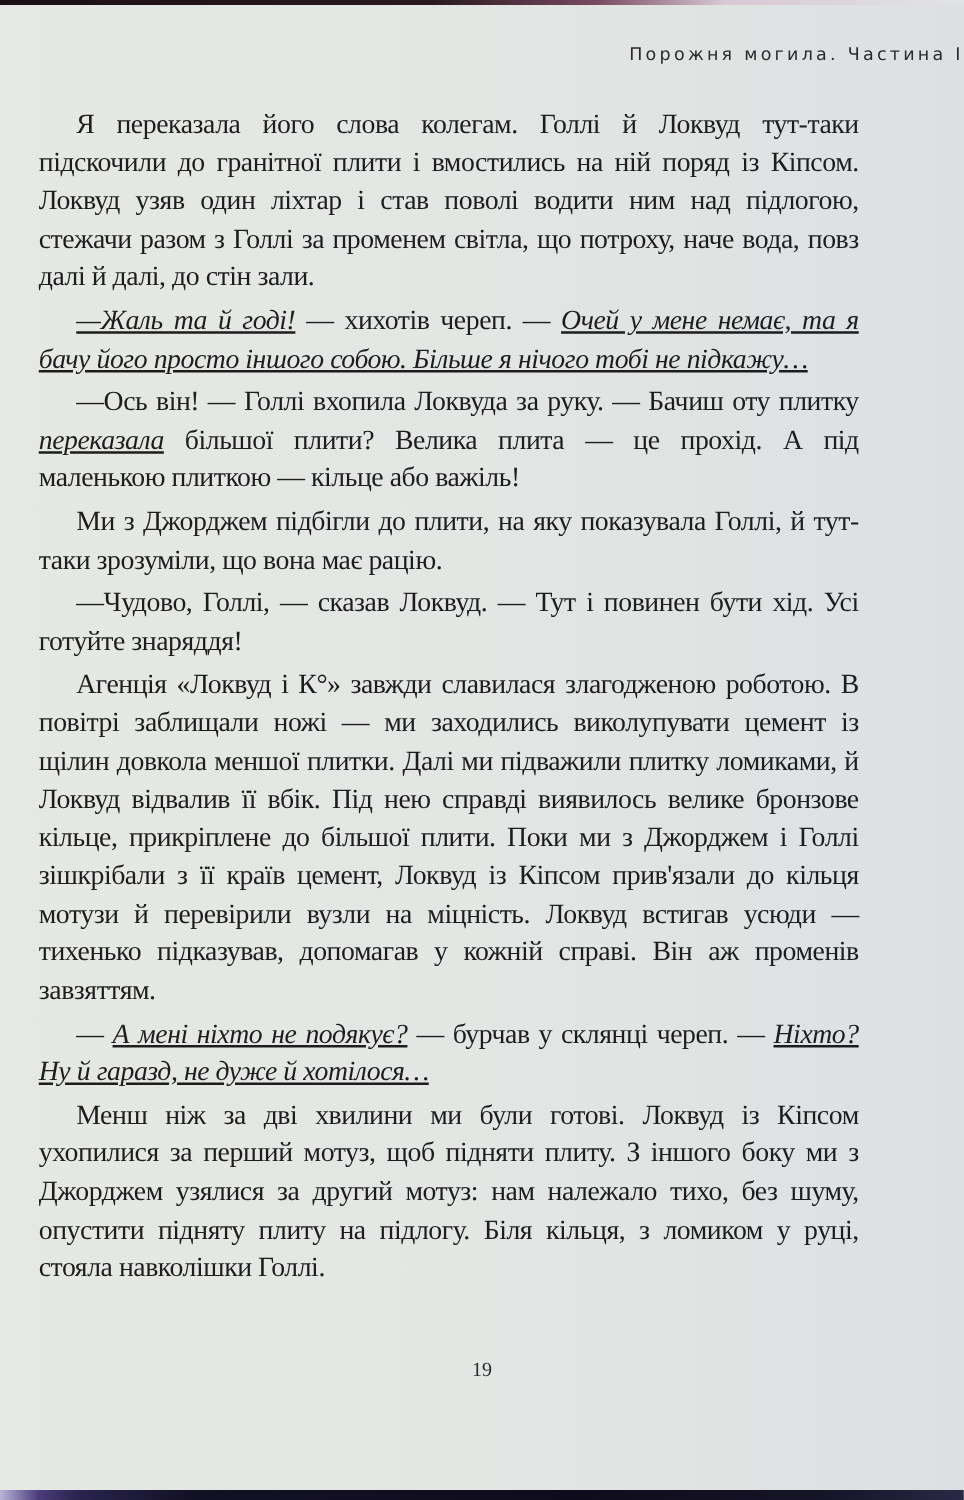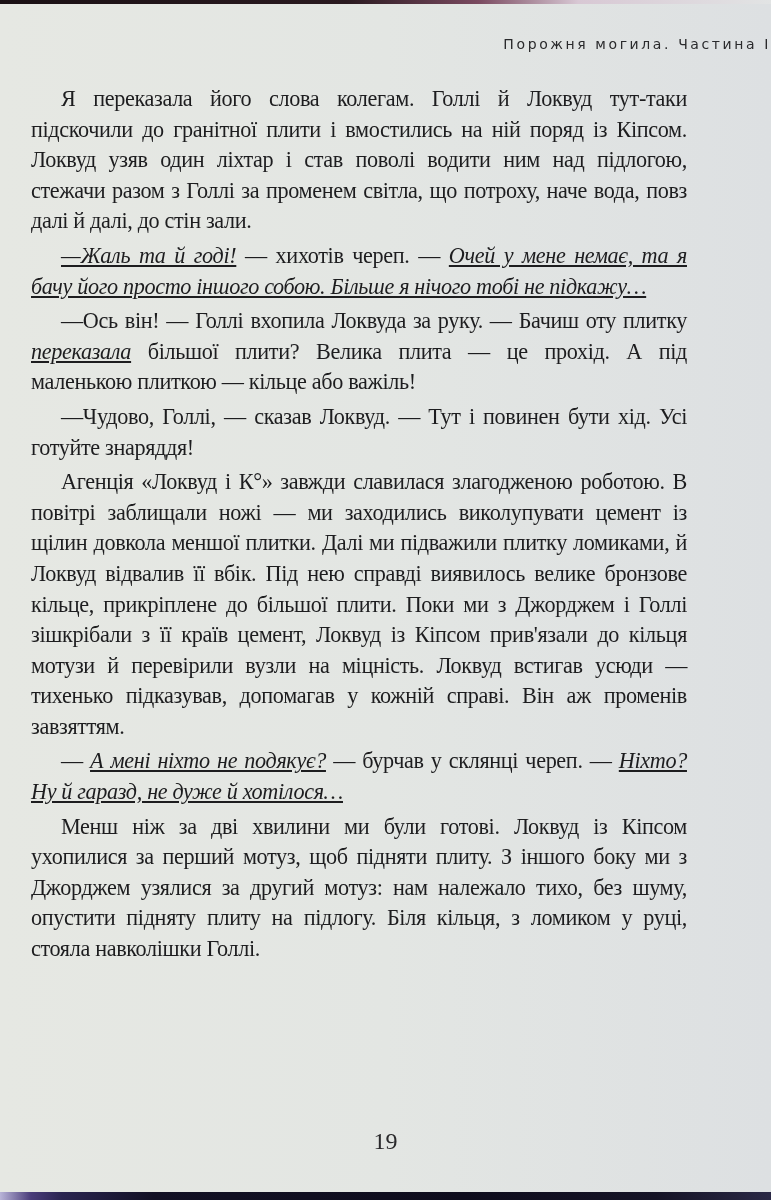--- a/index.html
+++ b/index.html
@@ -28,22 +28,22 @@
   }
   .body-text {
     position: absolute; left: 27px; top: 80px; width: 664px;
     font-size: 22.2px; line-height: 30.6px;
     text-align: justify;
     letter-spacing: -0.35px;
   }
   .body-text p { margin: 4px; text-indent: 30px; }
   .body-text em { font-style: italic; text-decoration: underline; }
   .page-number {
-    position: absolute; top: 1128px; left: 0; width: 771px; text-align: center;
-    font-size: 24px; color: #2a2a2c;
+    position: absolute; top: 1088px; left: 0; width: 771px; text-align: center;
+    font-size: 16px; color: #2a2a2c;
   }
 </style>
 </head>
 <body>
 
 <div class="page">
   <div class="edge-top"></div>
 
   <div class="running-head">Порожня могила. Частина І</div>
 
@@ -51,20 +51,23 @@
     <p>
       <span>Я переказала його слова колегам. Голлі й Локвуд тут-таки підскочили до гранітної плити і вмостились на ній поряд із Кіпсом. Локвуд узяв один ліхтар і став поволі водити ним над підлогою, стежачи разом з Голлі за променем світла, що потроху, наче вода, повз далі й далі, до стін зали.</span>
     </p>
     <p>
       <em>—Жаль та й годі!</em><span> — хихотів череп. — </span><em>Очей у мене немає, та я бачу його просто іншого собою. Більше я нічого тобі не підкажу…</em>
     </p>
     <p>
       <span>—Ось він! — Голлі вхопила Локвуда за руку. — Бачиш оту плитку </span><em>переказала</em><span> більшої плити? Велика плита — це прохід. А під маленькою плиткою — кільце або важіль!</span>
     </p>
     <p>
+      <span>Ми з Джорджем підбігли до плити, на яку показувала Голлі, й тут-таки зрозуміли, що вона має рацію.</span>
+    </p>
+    <p>
       <span>—Чудово, Голлі, — сказав Локвуд. — Тут і повинен бути хід. Усі готуйте знаряддя!</span>
     </p>
     <p>
       <span>Агенція «Локвуд і К°» завжди славилася злагодженою роботою. В повітрі заблищали ножі — ми заходились виколупувати цемент із щілин довкола меншої плитки. Далі ми підважили плитку ломиками, й Локвуд відвалив її вбік. Під нею справді виявилось велике бронзове кільце, прикріплене до більшої плити. Поки ми з Джорджем і Голлі зішкрібали з її країв цемент, Локвуд із Кіпсом прив'язали до кільця мотузи й перевірили вузли на міцність. Локвуд встигав усюди — тихенько підказував, допомагав у кожній справі. Він аж променів завзяттям.</span>
     </p>
     <p>
       <span>— </span><em>А мені ніхто не подякує?</em><span> — бурчав у склянці череп. — </span><em>Ніхто? Ну й гаразд, не дуже й хотілося…</em>
     </p>
     <p>
       <span>Менш ніж за дві хвилини ми були готові. Локвуд із Кіпсом ухопилися за перший мотуз, щоб підняти плиту. З іншого боку ми з Джорджем узялися за другий мотуз: нам належало тихо, без шуму, опустити підняту плиту на підлогу. Біля кільця, з ломиком у руці, стояла навколішки Голлі.</span>

